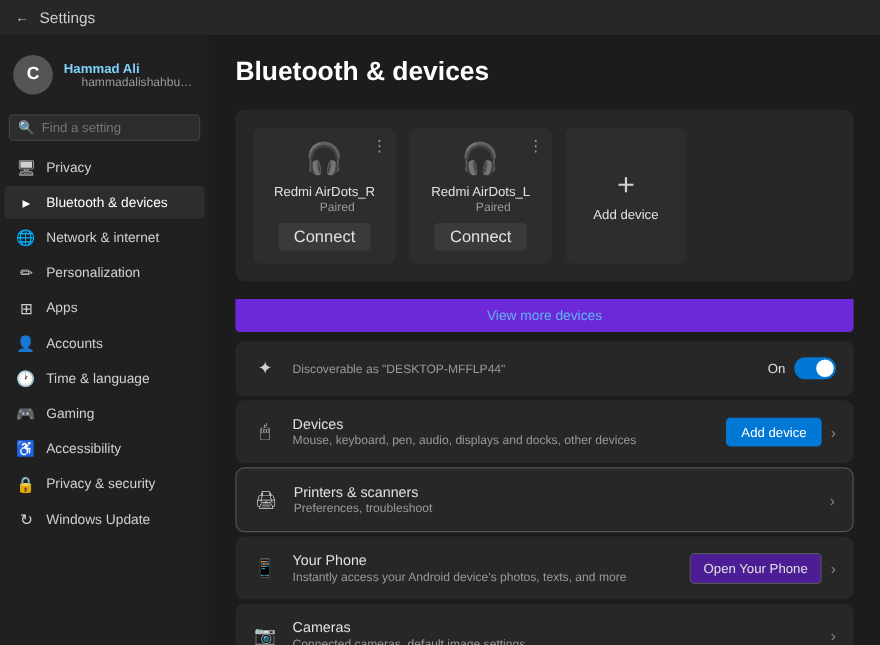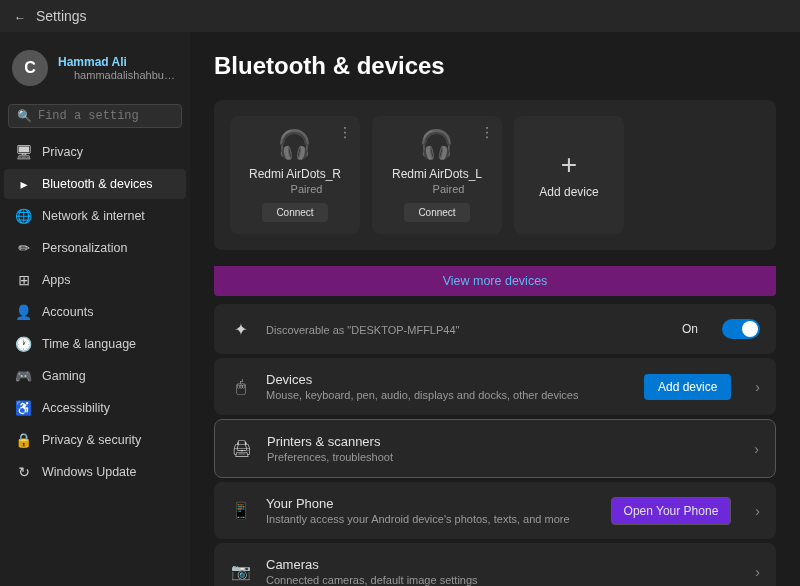--- a/index.html
+++ b/index.html
@@ -102,21 +102,20 @@
       padding: 4px 8px;
       gap: 6px;
     }
     .search-box input {
       background: transparent;
       border: none;
       outline: none;
       color: #c4b5fd;
       font-size: 12px;
       width: 100%;
-      font-family: Liberation Mono, monospace;
     }
     .search-icon-char {
       color: #999;
       font-size: 12px;
     }
 
     .nav-item {
       display: flex;
       align-items: center;
       padding: 7px 12px;
@@ -196,21 +195,21 @@
       font-size: 11px;
       color: #999;
       margin-bottom: 8px;
       margin-left: 23px;
     }
     .device-connect-btn {
       background: #3a3a3a;
       border: none;
       border-radius: 4px;
       color: #e0e0e0;
-      font-size: 10px;
+      font-size: 15px;
       padding: 4px 14px;
       cursor: pointer;
     }
     .add-device-card {
       background: #2d2d2d;
       border-radius: 8px;
       padding: 12px 16px;
       display: flex;
       flex-direction: column;
       align-items: center;
@@ -229,21 +228,21 @@
       color: #e0e0e0;
     }
 
     
     .view-more-link {
       text-align: center;
       padding: 8px;
       color: #60b4f0;
       font-size: 12.5px;
       cursor: pointer;
-      background: #701a75;
+      background: #6d28d9;
       border-radius: 0 0 4px 4px;
       margin-bottom: 8px;
     }
     .settings-row {
       display: flex;
       align-items: center;
       padding: 14px 16px;
       gap: 14px;
       border-bottom: 1px solid #333;
       cursor: pointer;
@@ -267,21 +266,21 @@
       font-weight: 400;
     }
     .row-subtitle {
       font-size: 11px;
       color: #999;
       margin-top: 2px;
     }
     .row-action {
       display: flex;
       align-items: center;
-      gap: 24px;
+      gap: 8px;
     }
     .toggle-on {
       background: #0078d4;
       border-radius: 12px;
       width: 38px; height: 20px;
       position: relative;
       display: flex;
       align-items: center;
     }
     .toggle-on::after {
@@ -299,21 +298,21 @@
     .add-device-btn {
       background: #0078d4;
       border: none;
       border-radius: 4px;
       color: #fff;
       font-size: 12px;
       padding: 6px 14px;
       cursor: pointer;
     }
     .open-phone-btn {
-      background: #6d28d9;
+      background: #4c1d95;
       border: 1px solid #555;
       border-radius: 4px;
       color: #e0e0e0;
       font-size: 12px;
       padding: 6px 12px;
       cursor: pointer;
     }
     .chevron-right {
       color: #888;
       font-size: 14px;

